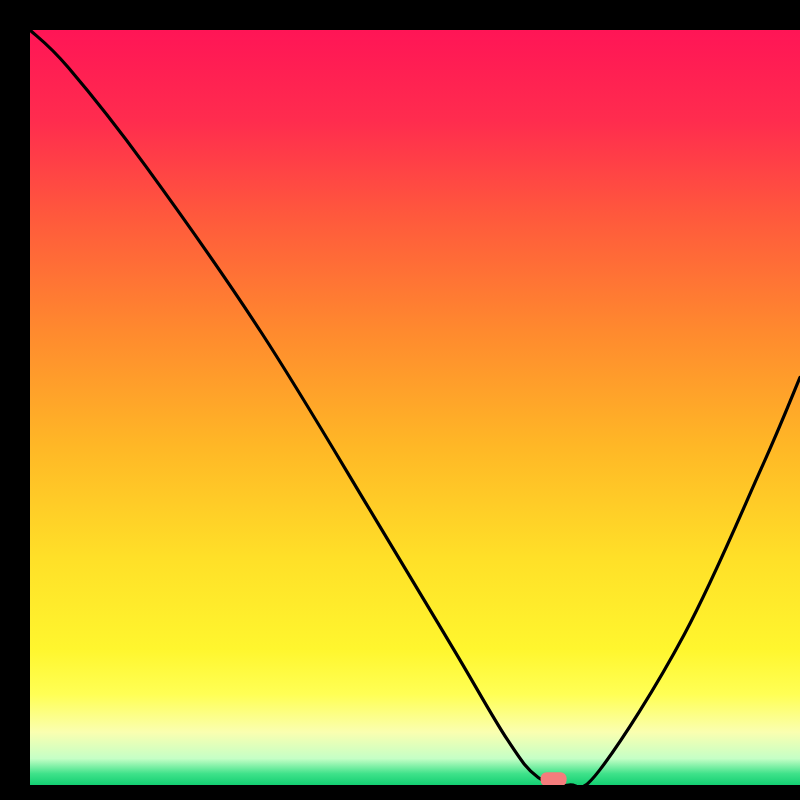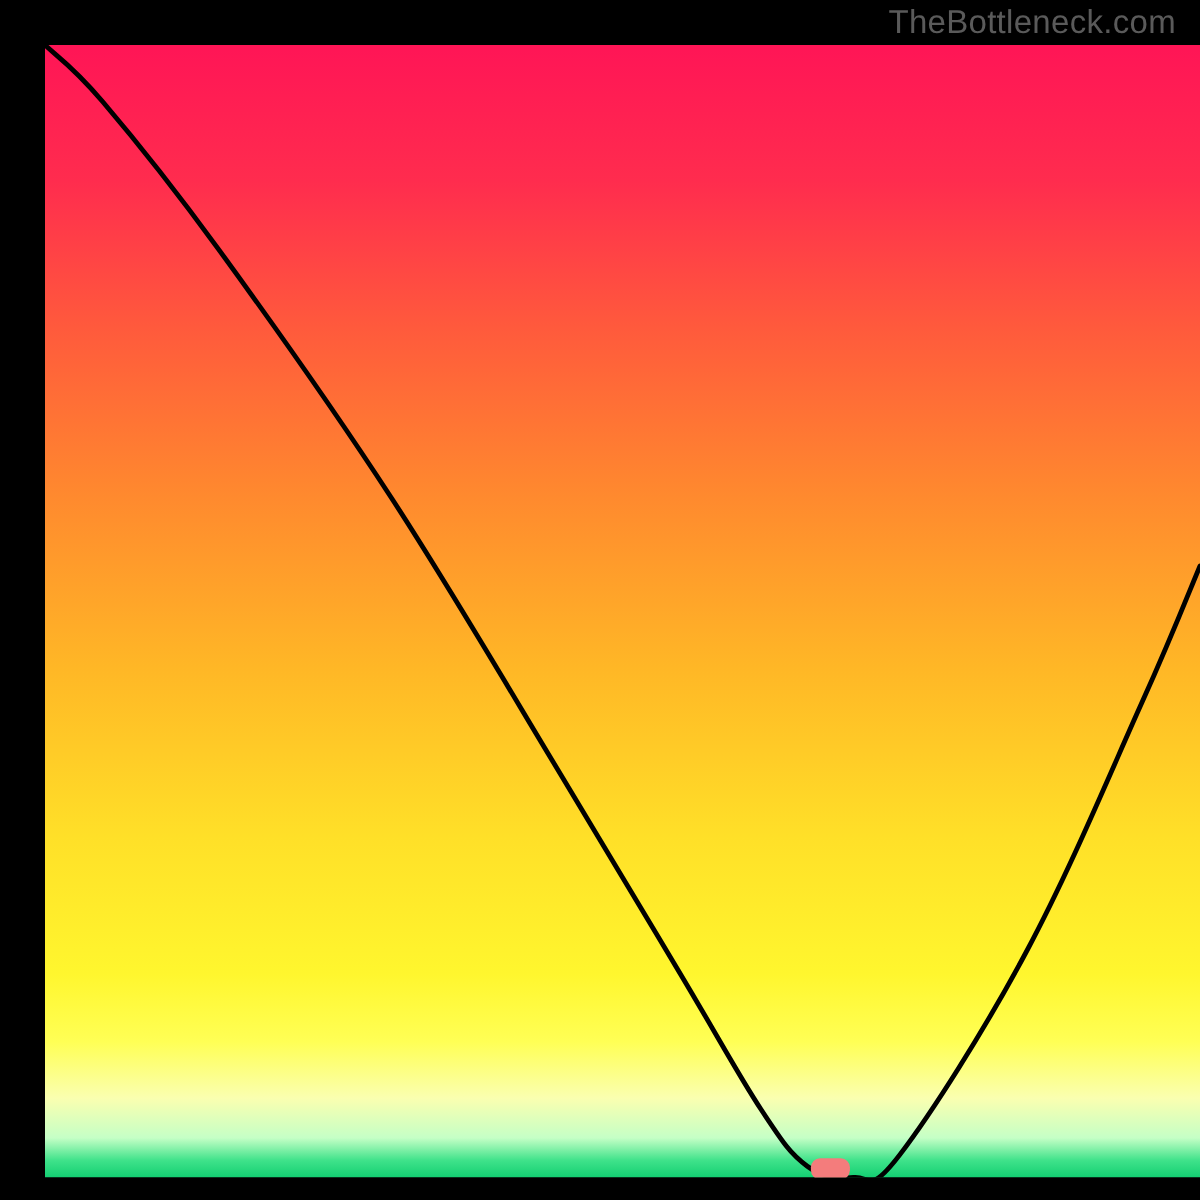--- a/index.html
+++ b/index.html
@@ -74,15 +74,14 @@
       </defs>
       <rect x="0" y="0" width="770" height="755" fill="url(#heat)"></rect>
     </svg>
 
     <svg id="curve-svg" width="770" height="755" viewBox="0 0 770 755">
       <path id="curve-path" class="curve" d="M 0.0 0.0 C 6.9 6.8, 17.7 13.3, 38.5 37.8 C 59.3 62.2, 80.8 88.3, 115.5 135.9 C 150.2 183.5, 189.4 238.1, 231.0 302.0 C 272.6 365.9, 311.9 433.7, 346.5 490.8 C 381.1 547.8, 399.9 579.7, 423.5 619.1 C 447.1 658.5, 462.2 686.6, 477.4 709.7 C 492.6 732.8, 497.1 739.3, 508.2 747.5 C 519.3 755.6, 527.9 756.4, 539.0 755.0 C 550.1 753.6, 549.0 767.1, 569.8 739.9 C 590.6 712.7, 625.4 658.4, 654.5 604.0 C 683.6 549.6, 710.7 484.1, 731.5 437.9 C 752.3 391.7, 763.1 363.6, 770.0 347.3"></path>
       <rect id="marker" class="marker" rx="6" ry="6" width="26" height="14" x="510.6" y="742.2"></rect>
     </svg>
   </div>
 
-  <div class="watermark">TheBottleneck.com</div>
 
 </div>
 
 </body></html>

